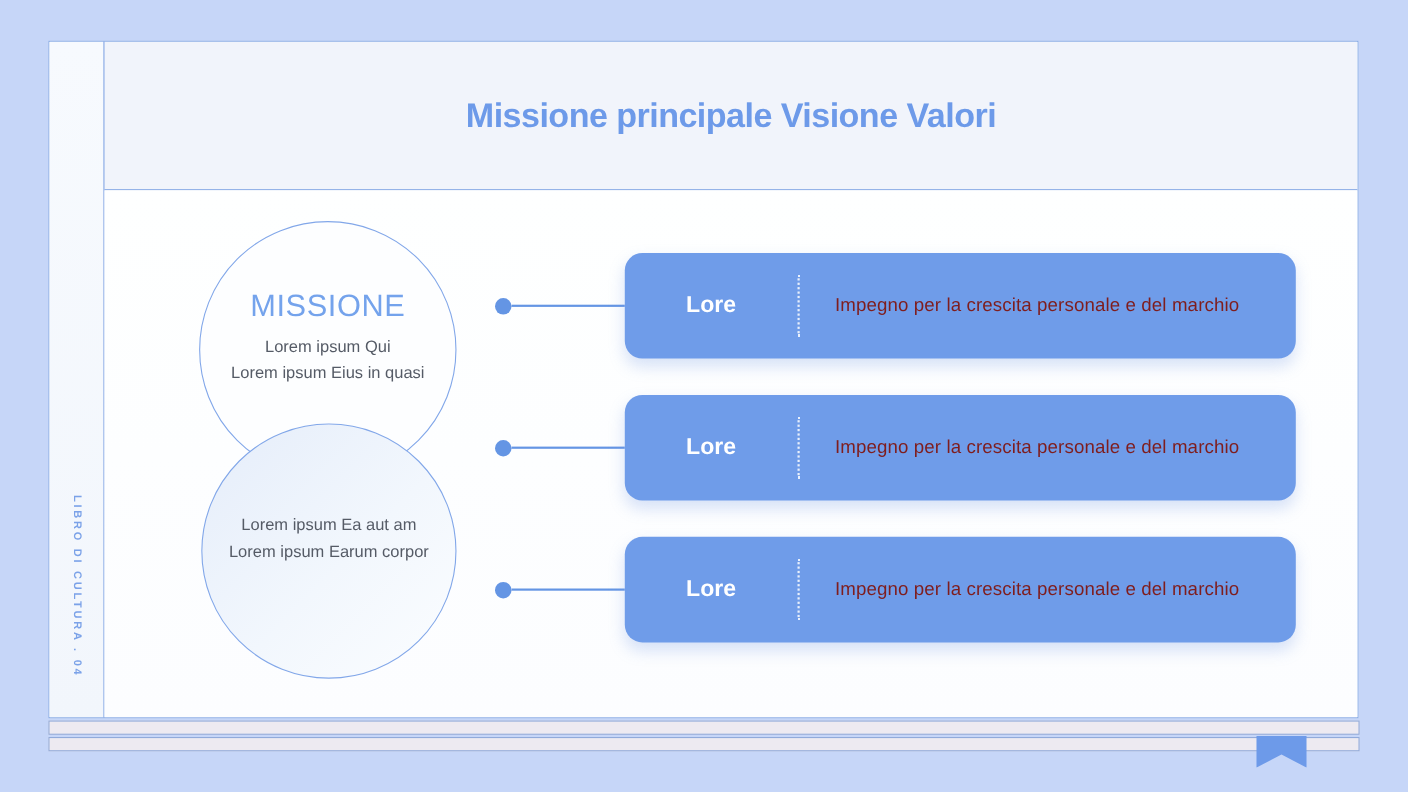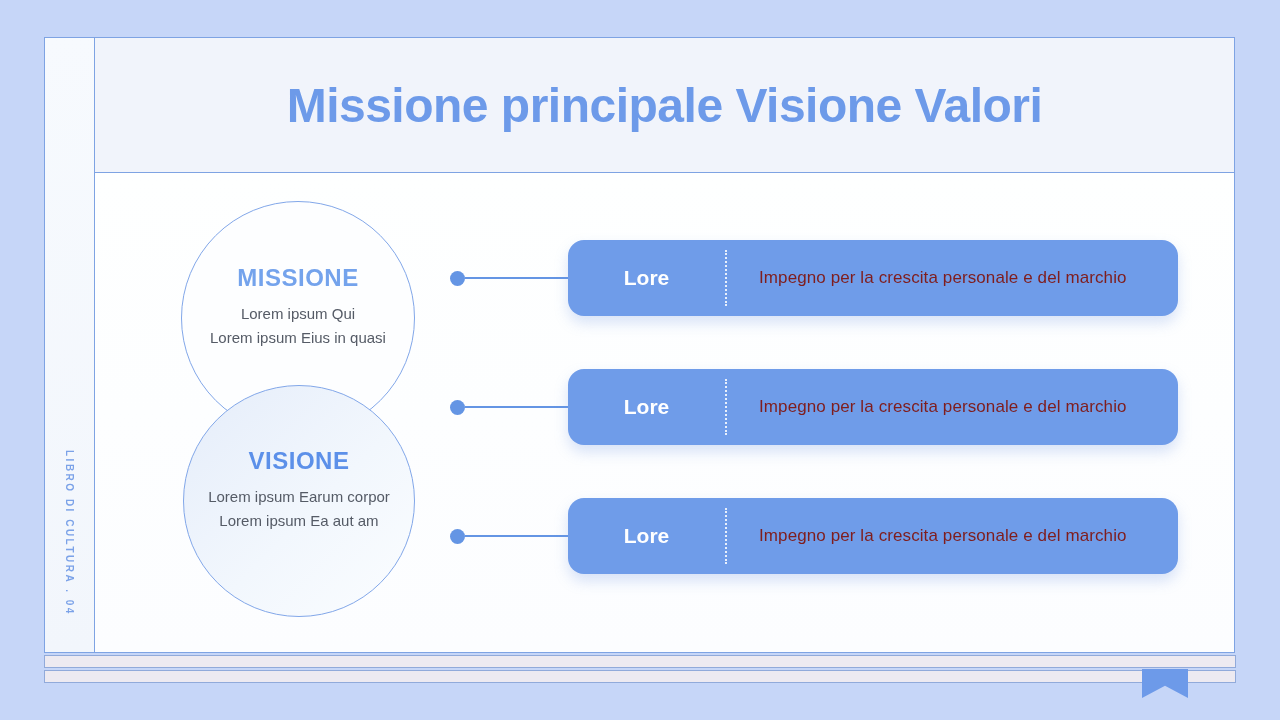--- a/index.html
+++ b/index.html
@@ -46,21 +46,21 @@
   .main { flex: 1; display: flex; flex-direction: column; min-width: 0; }
 
   .title-band {
     height: 135px;
     flex: 0 0 135px;
     background: var(--title_band, #f1f4fb);
     border-bottom: 1px solid var(--border, #7ea3e3);
     display: flex; align-items: center; justify-content: center;
   }
   .title {
-    font-size: 48px;
+    font-size: 31px;
     font-weight: 700;
     letter-spacing: -0.5px;
     color: var(--accent, #6d9ae9);
   }
 
   .content {
     flex: 1;
     position: relative;
     background: linear-gradient(180deg, #feffff 0%, #fcfdff 100%);
   }
@@ -79,22 +79,22 @@
     width: 234px; height: 234px;
     background: #fdfeff;
   }
   .circle-visione {
     left: 88px; top: 212px;
     width: 232px; height: 232px;
     background: linear-gradient(135deg, #e5edfa 0%, #f2f7fd 55%, #fbfdff 100%);
   }
   .circle-inner { transform: translateY(-11px); }
   .circle-heading {
-    font-size: 24px;
-    font-weight: 700;
+    font-size: 28px;
+    font-weight: 400;
     letter-spacing: 0.5px;
     margin-bottom: 10px;
   }
   .circle-missione .circle-heading { color: var(--heading_missione, #74a3ec); }
   .circle-visione  .circle-heading { color: var(--heading_visione, #5c90e9); }
   .circle-line {
     font-size: 15px;
     line-height: 24px;
     color: var(--body_text, #555b66);
   }
@@ -116,21 +116,21 @@
     border-radius: 50%;
     background: var(--connector, #6495e4);
     flex: 0 0 15px;
   }
   .line {
     width: 103px; height: 2px;
     background: var(--connector, #6495e4);
     flex: 0 0 103px;
   }
   .card {
-    width: 610px; height: 76px;
+    width: 610px; height: 96px;
     background: var(--card, #6f9ce9);
     border-radius: 16px;
     display: flex;
     align-items: center;
     box-shadow: 0 7px 14px rgba(120, 155, 225, 0.28);
   }
   .card-label {
     flex: 0 0 157px;
     text-align: center;
     font-size: 21px;
@@ -192,23 +192,22 @@
         <div class="circle circle-missione">
           <div class="circle-inner">
             <div class="circle-heading">MISSIONE</div>
             <div class="circle-line">Lorem ipsum Qui</div>
             <div class="circle-line">Lorem ipsum Eius in quasi</div>
           </div>
         </div>
 
         <div class="circle circle-visione">
           <div class="circle-inner">
-            <div class="circle-heading">VISIONE</div>
+            <div class="circle-line">Lorem ipsum Ea aut am</div>
             <div class="circle-line">Lorem ipsum Earum corpor</div>
-            <div class="circle-line">Lorem ipsum Ea aut am</div>
           </div>
         </div>
 
         <div class="row row-1">
           <span class="dot"></span>
           <span class="line"></span>
           <div class="card">
             <div class="card-label">Lore</div>
             <div class="card-divider"></div>
             <div class="card-desc">Impegno per la crescita personale e del marchio</div>

